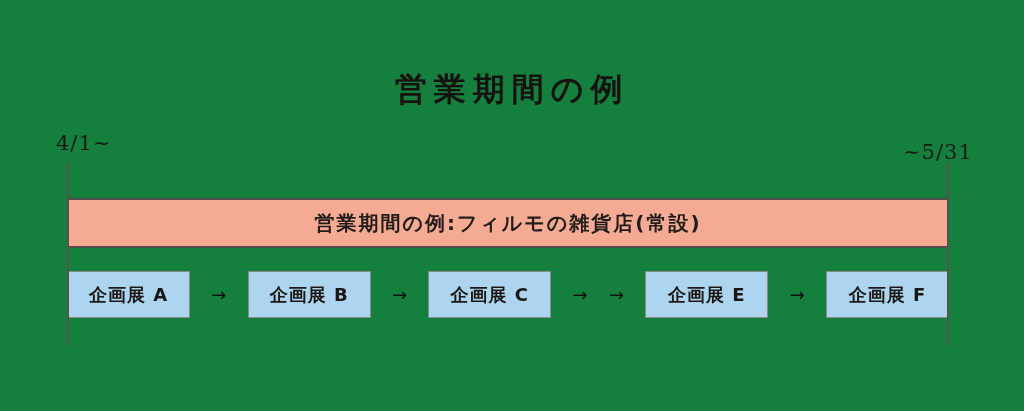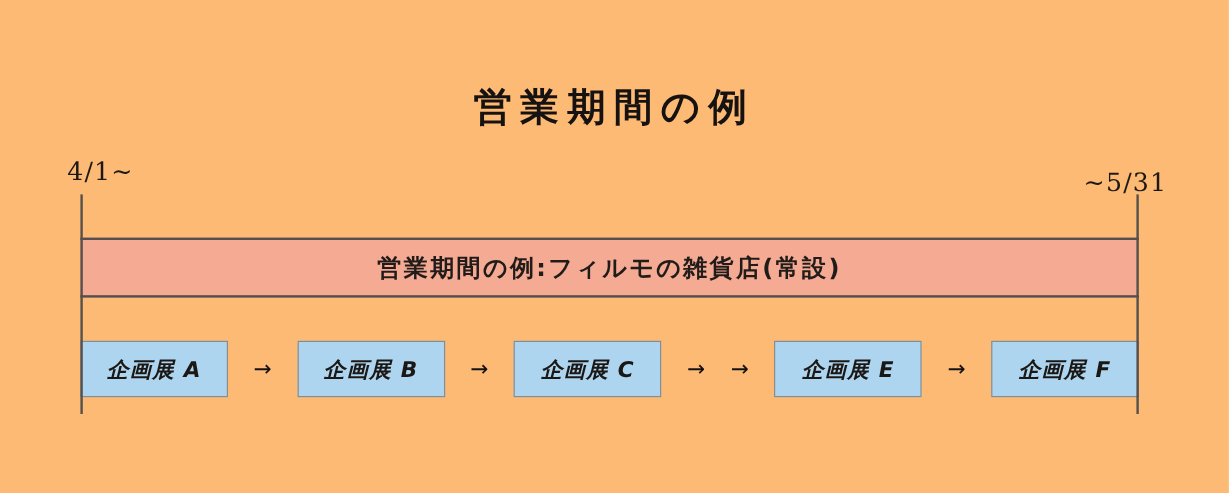--- a/index.html
+++ b/index.html
@@ -7,21 +7,21 @@
   body {
     font-family: "DejaVu Sans", sans-serif;
     background: #f2f2f1;
     color: #1f1b1a;
     overflow: hidden;
   }
   .canvas {
     position: relative;
     width: 1024px;
     height: 411px;
-    background: #fdba74;
+    background: #15803d;
   }
   .title {
     position: absolute;
     top: 68px;
     left: 0;
     width: 100%;
     text-align: center;
     font-family: "DejaVu Serif", serif;
     font-weight: 900;
     font-size: 32px;
@@ -64,28 +64,27 @@
   }
   .permanent-bar .bar-label {
     font-weight: 700;
     font-size: 20px;
     letter-spacing: 2px;
     color: #211c1a;
   }
   .exhibition-row {
     position: absolute;
     left: 67px;
-    top: 284px;
+    top: 271px;
     width: 882px;
     height: 47px;
     display: flex;
     align-items: center;
     justify-content: space-between;
     z-index: 2;
-    font-style: italic;
   }
   .exhibition-box {
     width: 123px;
     height: 47px;
     background: #aed5f0;
     border: 1.5px solid #8b8b8b;
     display: flex;
     align-items: center;
     justify-content: center;
   }

